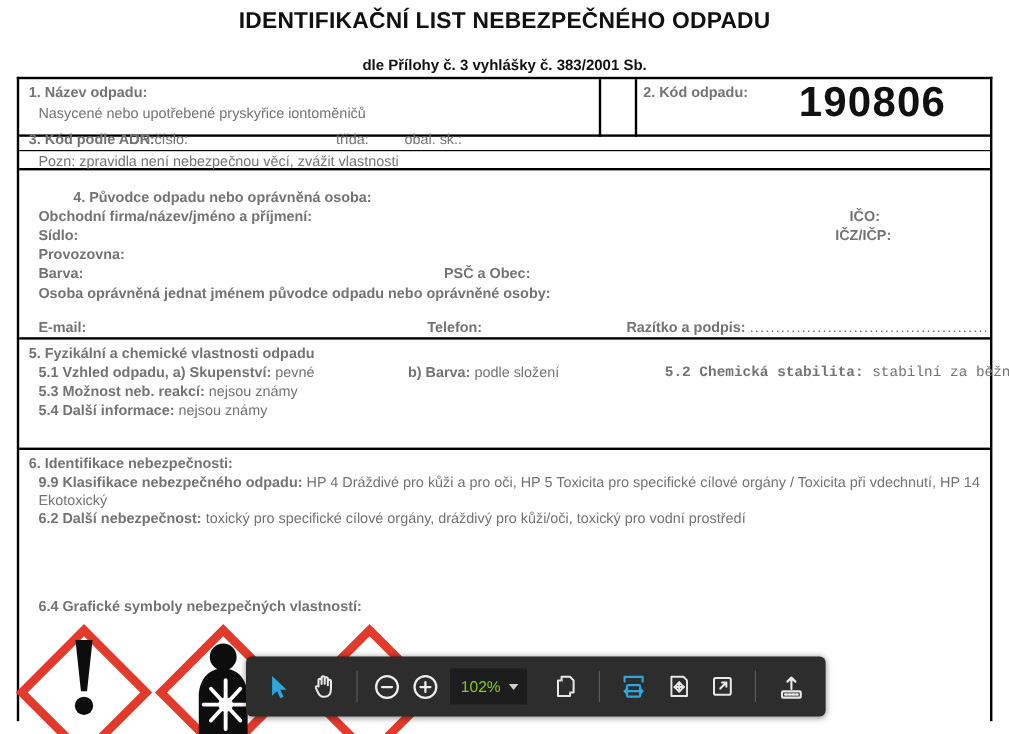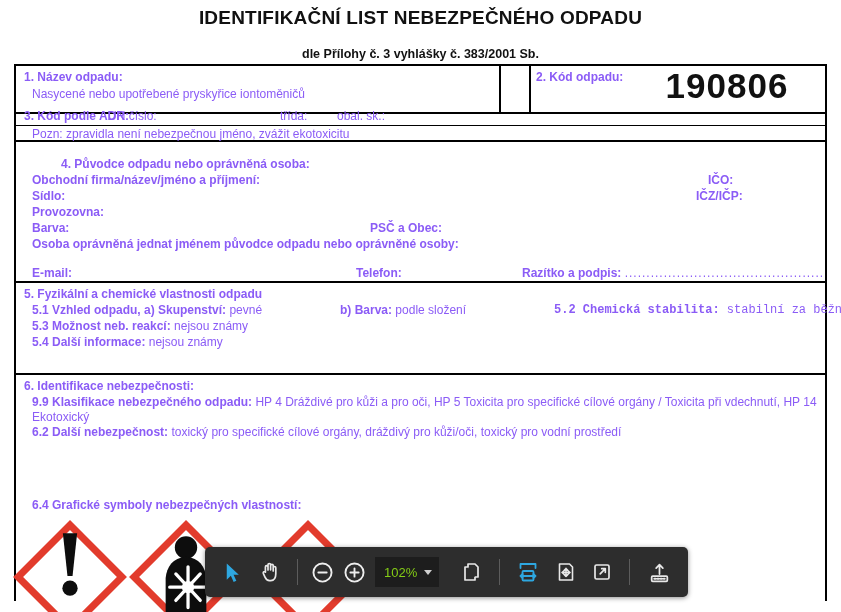--- a/index.html
+++ b/index.html
@@ -2,21 +2,21 @@
 <html><head>
 <meta charset="utf-8">
 <style>
   * { margin:0; padding:0; box-sizing:border-box; }
   body { background:#fff; }
   .page {
     position:relative; width:841px; height:612px; overflow:hidden;
     background:#ffffff; font-family:"Liberation Sans", sans-serif; color:#111;
   }
   .abs { position:absolute; }
-  .t { font-size:12px; white-space:nowrap; color:#8b5cf6; }
+  .t { font-size:12px; white-space:nowrap; color:#737373; }
   .b { font-weight:bold; }
   .b::after { content:" "; }
   .doc-title { left:0; top:7px; width:841px; text-align:center; font-size:19px; font-weight:bold; letter-spacing:.2px; }
   .doc-subtitle { left:0; top:47px; width:841px; text-align:center; font-size:12.5px; font-weight:bold; }
   .tbl { left:14px; top:64px; width:813px; height:537px; border:2px solid #000; border-bottom:none; }
   .row { position:absolute; left:0; width:809px; border-bottom:2px solid #000; }
   .vline { position:absolute; top:0; width:2px; background:#000; }
   .hline { position:absolute; left:0; width:809px; height:1px; background:#000; }
   .bigcode { font-size:35px; font-weight:bold; letter-spacing:1px; }
   .wrap { white-space:normal; line-height:14.6px; width:796px; }
@@ -57,21 +57,21 @@
       <div class="abs t" style="left:520px; top:4px;"><span class="b">2. Kód odpadu:</span></div>
       <div class="abs bigcode" style="left:613px; top:0px; width:196px; text-align:center;">190806</div>
     </div>
 
     <div class="row" style="top:40px; height:36px;">
       <div class="hline" style="top:19px;"></div>
       <div class="abs t" style="left:8px; top:3px;"><span class="b">3. Kód podle ADR:</span></div>
       <div class="abs t" style="left:92px; top:3px;">UN číslo:</div>
       <div class="abs t" style="left:264px; top:3px;">třída:</div>
       <div class="abs t" style="left:321px; top:3px;">obal. sk.:</div>
-      <div class="abs t" style="left:16px; top:21px;">Pozn: zpravidla není nebezpečnou jméno, zvážit ekotoxicitu</div>
+      <div class="abs t" style="left:16px; top:21px;">Pozn: zpravidla není nebezpečnou věcí, zvážit vlastnosti</div>
     </div>
 
     <div class="row" style="top:88px; height:129px;">
       <div class="abs t" style="left:8px; top:3px;margin-left:37px;"><span class="b">4. Původce odpadu nebo oprávněná osoba:</span></div>
       <div class="abs t" style="left:16px; top:19px;"><span class="b">Obchodní firma/název/jméno a příjmení:</span></div>
       <div class="abs t" style="left:692px; top:19px;"><span class="b">IČO:</span></div>
       <div class="abs t" style="left:16px; top:35px;"><span class="b">Sídlo:</span></div>
       <div class="abs t" style="left:680px; top:35px;"><span class="b">IČZ/IČP:</span></div>
       <div class="abs t" style="left:16px; top:51px;"><span class="b">Provozovna:</span></div>
       <div class="abs t" style="left:16px; top:67px;"><span class="b">Barva:</span></div>

